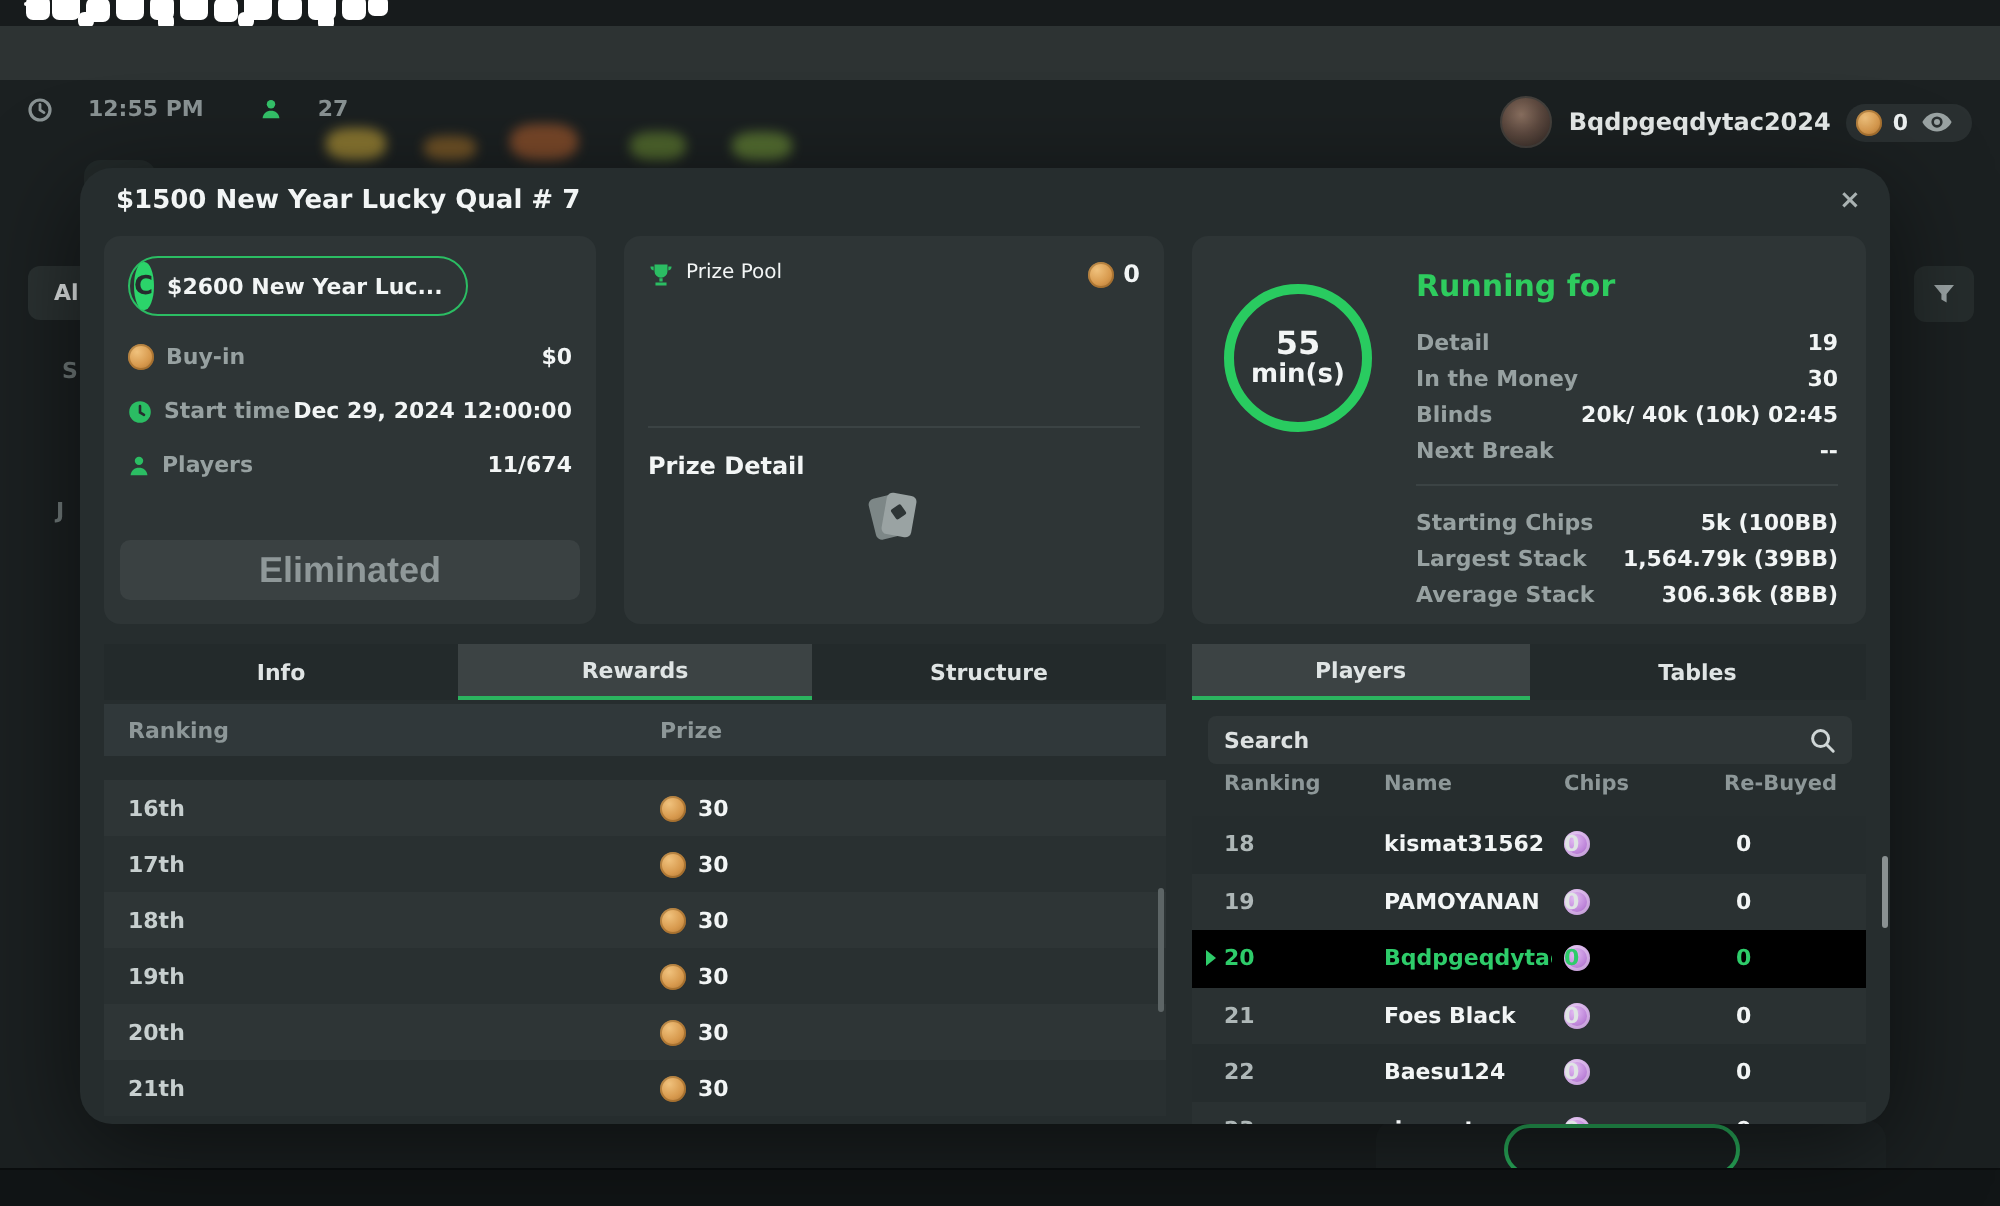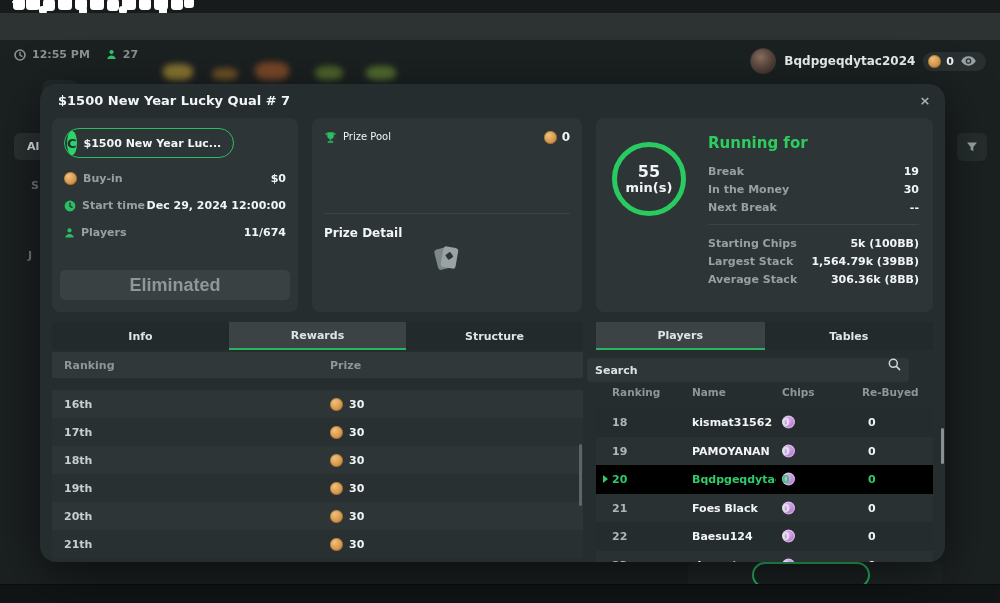--- a/index.html
+++ b/index.html
@@ -10,21 +10,21 @@
   
   .top-strip { position:absolute; top:0; left:0; width:1000px; height:13px; background:#171b1c; }
   .band { position:absolute; top:13px; left:0; width:1000px; height:27px; background:#2d3333; }
   .snow { position:absolute; top:1px; left:12px; width:2px; height:2px; background:#fff; border-radius:50%;
     box-shadow: 6px 2px 0 5px #fff, 20px 1px 0 6px #fff, 36px 3px 0 5px #fff, 52px 1px 0 6px #fff,
       68px 2px 0 5px #fff, 84px 1px 0 6px #fff, 100px 3px 0 5px #fff, 116px 1px 0 6px #fff,
       132px 2px 0 5px #fff, 148px 1px 0 6px #fff, 164px 2px 0 5px #fff, 176px 1px 0 4px #fff,
       30px 8px 0 3px #fff, 70px 9px 0 3px #fff, 110px 8px 0 3px #fff, 150px 9px 0 3px #fff; }
   .bottom-strip { position:absolute; top:584px; left:0; width:1000px; height:19px; background:#111516; border-top:1px solid #0b0e0f; }
 
-  .statusbar { position:absolute; top:48px; left:14px; display:flex; align-items:center; gap:6px; color:#8a9394; font-size:11px; font-weight:bold;text-align:center; }
+  .statusbar { position:absolute; top:48px; left:14px; display:flex; align-items:center; gap:18px; color:#8a9394; font-size:11px; font-weight:bold;text-align:center; }
   .statusbar .cnt { color:#8a9394; margin-left:10px; }
   .icon-svg { display:inline-block; vertical-align:middle; }
 
   .usercluster { position:absolute; top:48px; right:14px; display:flex; align-items:center; gap:8px; }
   .avatar { width:26px; height:26px; border-radius:50%; background:radial-gradient(circle at 40% 35%, #8a7060 0%, #5e4a40 45%, #2e2522 100%); border:1px solid #44403c; }
   .uname { color:#e9edec; font-size:12px; font-weight:bold; }
   .balance-pill { display:flex; align-items:center; gap:5px; background:#2a3031; border-radius:12px; padding:3px 10px 3px 5px; }
   .balance-pill .val { color:#eef2f2; font-size:11px; font-weight:bold; }
   .coin { width:13px; height:13px; border-radius:50%; background:radial-gradient(circle at 35% 30%, #f0c27d 0%, #d89a4e 55%, #a8702f 100%); box-shadow:inset 0 0 0 1px rgba(120,75,20,.4); flex:0 0 auto; }
   .eye-btn { margin-left:2px; display:flex; align-items:center; }
@@ -92,21 +92,21 @@
   .rw-rows { position:absolute; top:306px; left:12px; width:531px; height:168px; }
   .rw-row { height:28px; display:flex; align-items:center; position:relative; }
   .rw-row:nth-child(odd) { background:#2e3536; }
   .rw-row:nth-child(even) { background:#293031; }
   .rw-row .rk { margin-left:12px; color:#c7cfcf; font-size:11px; font-weight:bold; }
   .rw-row .pz { position:absolute; left:278px; display:flex; align-items:center; gap:6px; color:#f2f5f5; font-size:11px; font-weight:bold; }
   .scroll-thumb { position:absolute; width:3px; background:#5d6566; border-radius:2px; }
 
   
   .right-tabs { position:absolute; top:238px; left:556px; width:337px; height:28px; display:flex; }
-  .search-wrap { position:absolute; top:274px; left:547px; width:322px; height:24px; background:#2f3637; border-radius:4px; display:flex; }
+  .search-wrap { position:absolute; top:274px; left:564px; width:322px; height:24px; background:#2f3637; border-radius:4px; display:flex; align-items:center; }
   .search-wrap input { flex:1; background:transparent; border:none; outline:none; color:#eef2f2; font-size:11px; font-weight:bold; padding:0 8px; font-family:inherit; }
   .search-wrap input::placeholder { color:#e7ebeb; opacity:.95; }
   .search-wrap .mag { margin-right:8px; display:flex; }
   .pl-header { position:absolute; top:302px; left:556px; width:337px; height:22px; }
   .pl-header span { position:absolute; color:#8d9798; font-size:10.5px; font-weight:bold; }
   .pl-rows { position:absolute; top:324px; left:556px; width:337px; height:154px; overflow:hidden; }
   .pl-row { height:28.5px; position:relative; }
   .pl-row:nth-child(odd) { background:#252c2d; }
   .pl-row:nth-child(even) { background:#2a3132; }
   .pl-row span { position:absolute; top:50%; transform:translateY(-50%); font-size:11px; font-weight:bold; color:#dfe4e4; }
@@ -185,21 +185,21 @@
     </div>
   <div class="bottom-strip"></div>
 
   <div class="modal">
     <div class="modal-title">$1500 New Year Lucky Qual # 7</div>
     <div class="modal-close">×</div>
 
     <div class="card card1">
       <div class="name-pill">
         <span class="token">C</span>
-        <span class="txt">$1500 New Year Luc...</span>
+        <span class="txt">$2600 New Year Luc...</span>
       </div>
       <div class="inforow" style="top:54px;">
         <span class="lab">
             <span class="coin"></span>
             <span>Buy-in</span>
           </span>
         <span class="val">$0</span>
       </div>
       <div class="inforow" style="top:81px;">
         <span class="lab">
@@ -248,26 +248,30 @@
     </div>
 
     <div class="card card3">
       <div class="timer">
         <span class="v">55</span>
         <span class="u">min(s)</span>
       </div>
       <div class="run-col">
         <div class="run-title">Running for</div>
         <div class="run-row">
-            <span class="k">Break</span>
+            <span class="k">Detail</span>
             <span class="w">19</span>
           </div>
         <div class="run-row">
             <span class="k">In the Money</span>
             <span class="w">30</span>
+          </div>
+        <div class="run-row">
+            <span class="k">Blinds</span>
+            <span class="w">20k/ 40k (10k) 02:45</span>
           </div>
         <div class="run-row">
             <span class="k">Next Break</span>
             <span class="w">--</span>
           </div>
         <div class="run-div"></div>
         <div class="run-row">
             <span class="k">Starting Chips</span>
             <span class="w">5k (100BB)</span>
           </div>

